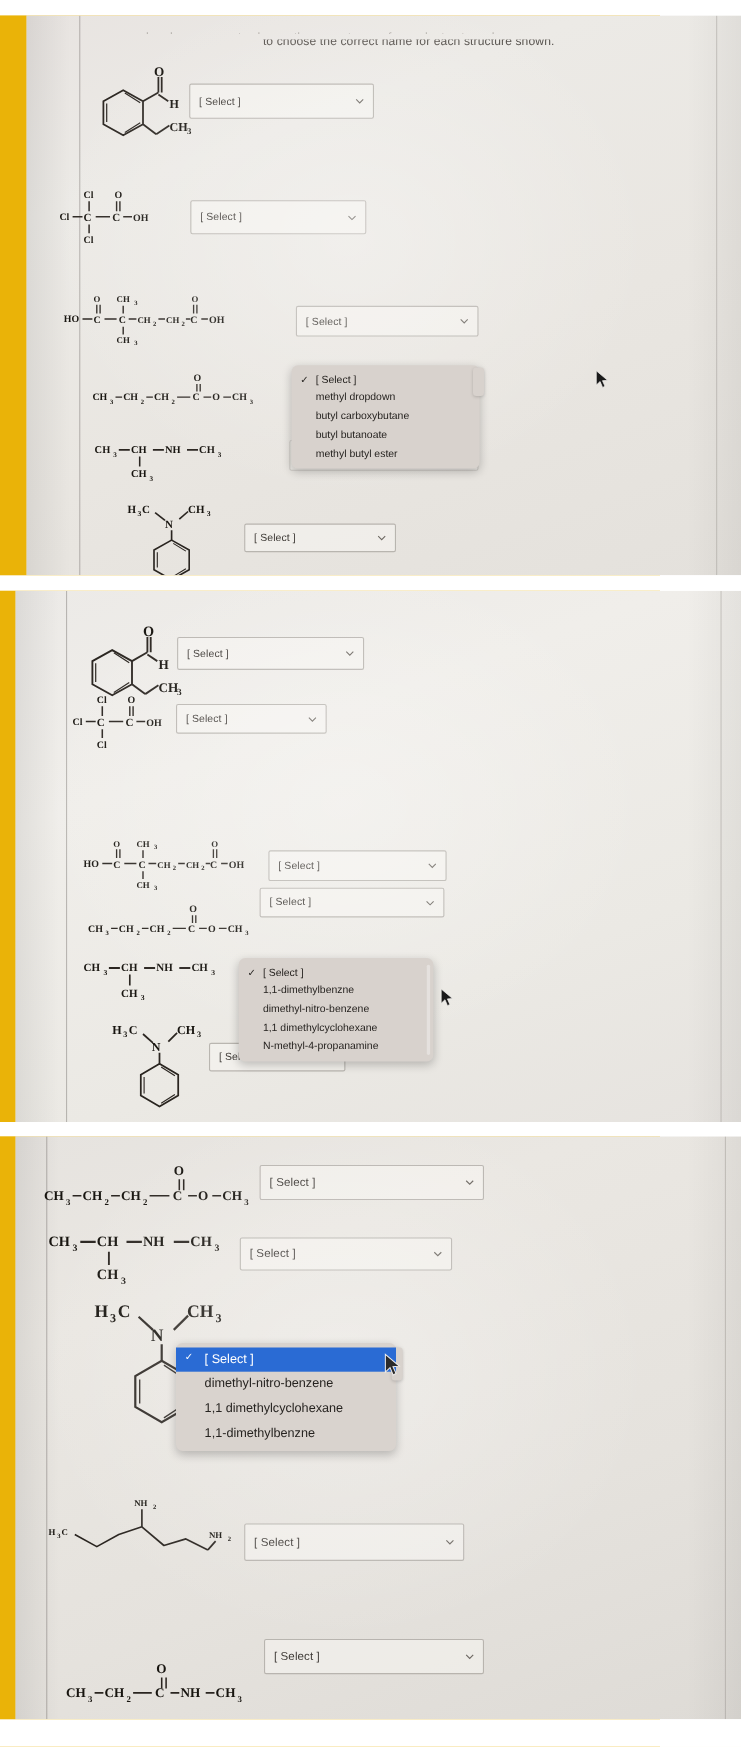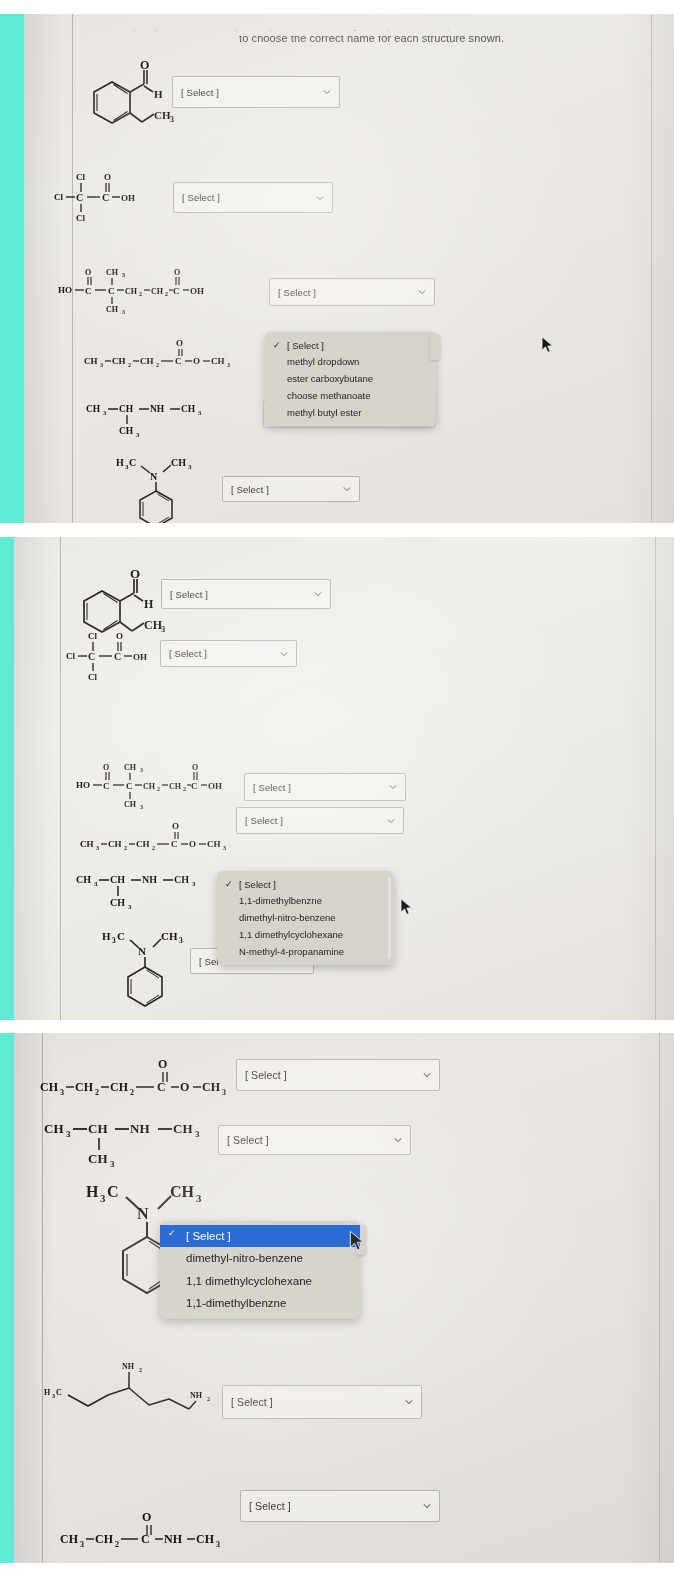--- a/index.html
+++ b/index.html
@@ -2,21 +2,21 @@
 <html><head>
 <meta charset="utf-8">
 <style>
   * { box-sizing: border-box; margin: 0; padding: 0; }
   html, body {
     width: 674px; height: 1588px;
     background: #ffffff;
     font-family: "Liberation Sans", sans-serif;
     overflow: hidden;
   }
-  #root { position: relative; width: 600px; height: 1588px; background:#5eead4; }
+  #root { position: relative; width: 600px; height: 1588px; background:#eab308; }
 
   
   .panel {
     position: absolute;
     overflow: hidden;
   }
   #panel1 {
     left: 24px; top: 14px; width: 650px; height: 509px;
     background: linear-gradient(160deg,#e8e4e1 0%, #eceae6 25%, #e9e6e1 60%, #e4e1dc 100%);
   }
@@ -259,22 +259,22 @@
         <line x1="119" y1="25" x2="126" y2="25" stroke="#2a2520" stroke-width="1.3"></line>
         <text x="127" y="28" font-size="9">CH</text>
         <text x="143" y="31" font-size="6">3</text>
       </svg>
     </div>
 
     <div class="dropdown" style="left:241px; top:318px; width:171px;">
       <div class="dd-tab" style="right:-4px;"></div>
       <div class="dd-item sel">[ Select ]</div>
       <div class="dd-item">methyl dropdown</div>
-      <div class="dd-item">ester carboxybutane</div>
-      <div class="dd-item">choose methanoate</div>
+      <div class="dd-item">butyl carboxybutane</div>
+      <div class="dd-item">butyl butanoate</div>
       <div class="dd-item">methyl butyl ester</div>
     </div>
 
     <div class="struct" style="left:62px; top:386px;">
       <svg width="140" height="40" viewBox="0 0 140 40">
         <text x="0" y="12" font-size="9.5">CH</text>
         <text x="17" y="15" font-size="6.5">3</text>
         <line x1="22" y1="9" x2="32" y2="9" stroke="#2a2520" stroke-width="1.5"></line>
         <text x="33" y="12" font-size="9.5">CH</text>
         <line x1="53" y1="9" x2="63" y2="9" stroke="#2a2520" stroke-width="1.5"></line>

